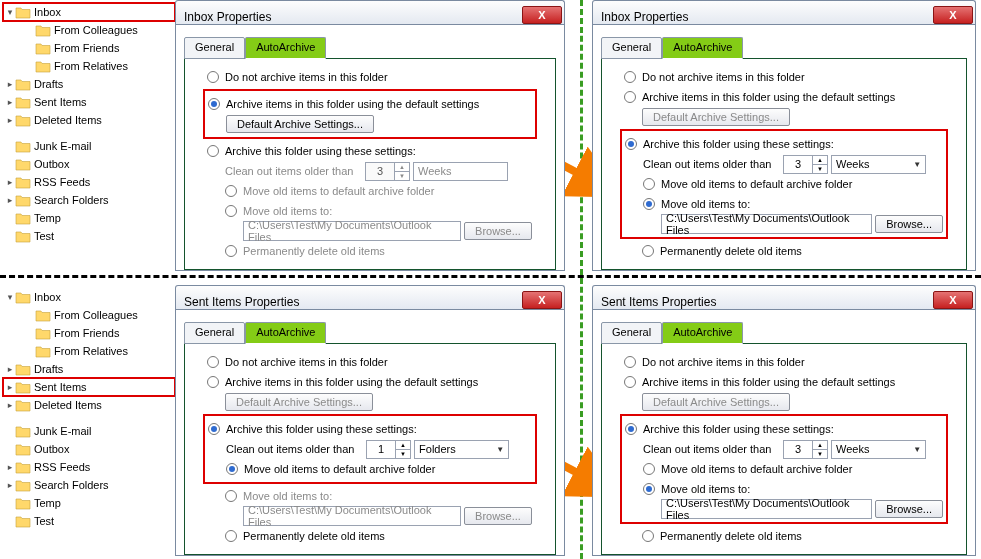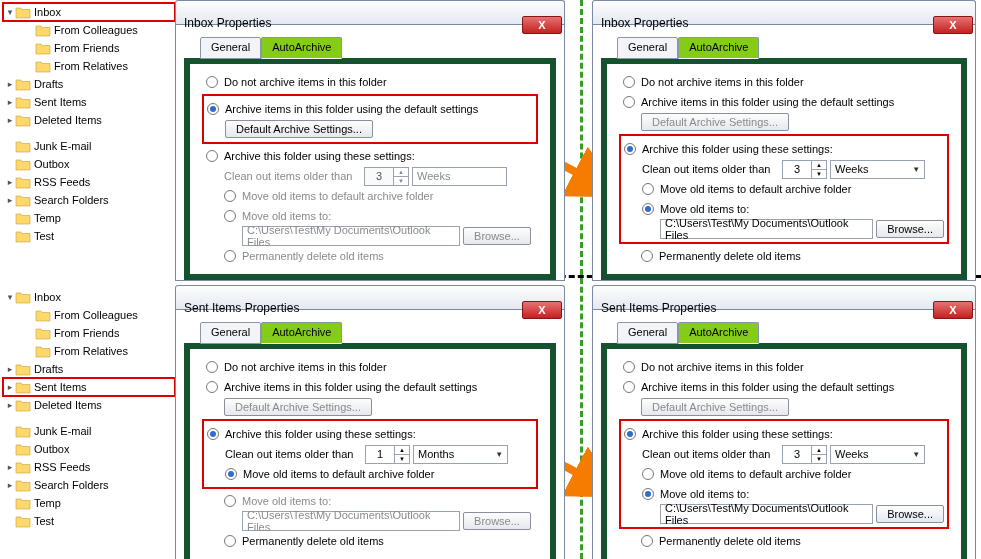--- a/index.html
+++ b/index.html
@@ -10,28 +10,28 @@
 .quad{position:absolute;display:flex}
 .tree{width:175px;padding:3px 0 0 3px;background:#fff}
 .tree-row{display:flex;align-items:center;height:18px;white-space:nowrap;padding-left:2px}
 .tree-row .exp{width:10px;text-align:center;color:#555;font-size:9px}
 .tree-row .iconf{width:16px;height:14px;display:inline-flex;align-items:center;justify-content:center;margin-right:3px}
 .tree-row span.lbl{font-size:11px}
 .ind1{padding-left:22px}
 .red-box{outline:2px solid #d00;outline-offset:-1px}
 
 .dlg{width:390px;background:#fff}
-.titlebar{height:24px;background:linear-gradient(#fdfdfd,#e4e9f1);border:1px solid #7a8aa0;border-bottom:none;display:flex;align-items:flex-start;padding:15px 2px 0 8px;border-radius:3px 3px 0 0}
+.titlebar{height:24px;background:linear-gradient(#fdfdfd,#e4e9f1);border:1px solid #7a8aa0;border-bottom:none;display:flex;align-items:flex-end;padding:15px 2px 0 8px;border-radius:3px 3px 0 0}
 .titlebar .tt{flex:1;font-size:12px}
 .close-x{width:40px;height:18px;background:linear-gradient(#e57373,#c62020);color:#fff;display:flex;align-items:center;justify-content:center;border:1px solid #8a1414;border-radius:2px;font-weight:bold;font-size:11px}
 .dlg-body{border:1px solid #7a8aa0;background:#fff;padding:8px 8px 0 8px}
-.tabs{display:flex;height:22px;position:relative;margin:3px 0 0 16px}
+.tabs{display:flex;height:22px;position:relative;margin:3px 0 0 0}
 .tab{padding:3px 10px;border:1px solid #8a97a8;background:#f2f4f7;font-size:11px;border-top-left-radius:2px;border-top-right-radius:2px;position:relative;top:1px}
 .tab.active{background:#84cc16;border-bottom-color:#fff}
-.tabpage{border:6px solid #14532d;padding:8px 16px}
+.tabpage{border:1px solid #14532d;padding:8px 22px}
 .opt-row{display:flex;align-items:center;height:20px}
 .opt-row.ind{padding-left:18px}
 .opt-row.ind2{padding-left:36px}
 .radio{width:12px;height:12px;border:1px solid #777;border-radius:50%;margin-right:6px;display:inline-flex;align-items:center;justify-content:center;flex:none}
 .radio .dot{width:6px;height:6px;background:#2f6bd0;border-radius:50%}
 .btn{border:1px solid #8a8f99;background:linear-gradient(#fdfdfd,#e6e8ee);padding:2px 10px;font-size:11px;border-radius:2px}
 .btn.dis{color:#8a8a8a}
 .num-in{width:30px;height:19px;border:1px solid #9aa2b1;text-align:center;font-size:11px}
 .spin{width:15px;height:19px;border:1px solid #9aa2b1;border-left:none;display:flex;flex-direction:column}
 .spin div{flex:1;display:flex;align-items:center;justify-content:center;font-size:6px;border-bottom:1px solid #9aa2b1}
@@ -450,21 +450,21 @@
      <div class="opt-row">
                 <span class="radio">
                   <span class="dot"></span>
                 </span>
                 <span>Archive this folder using these settings:</span>
               </div>
      <div class="opt-row ind"><span style="width:140px">Clean out items older than</span><input class="num-in" value="1" style=""><div class="spin">
                   <div>▲</div>
                   <div>▼</div>
                 </div>&nbsp;<div class="select">
-                  <span>Months</span>
+                  <span>Folders</span>
                   <span class="ar">▼</span>
                 </div></div>
      <div class="opt-row ind">
                 <span class="radio">
                   <span class="dot"></span>
                 </span>
                 <span>Move old items to default archive folder</span>
               </div>
     </div>
     <div class="opt-row ind dis-txt">

